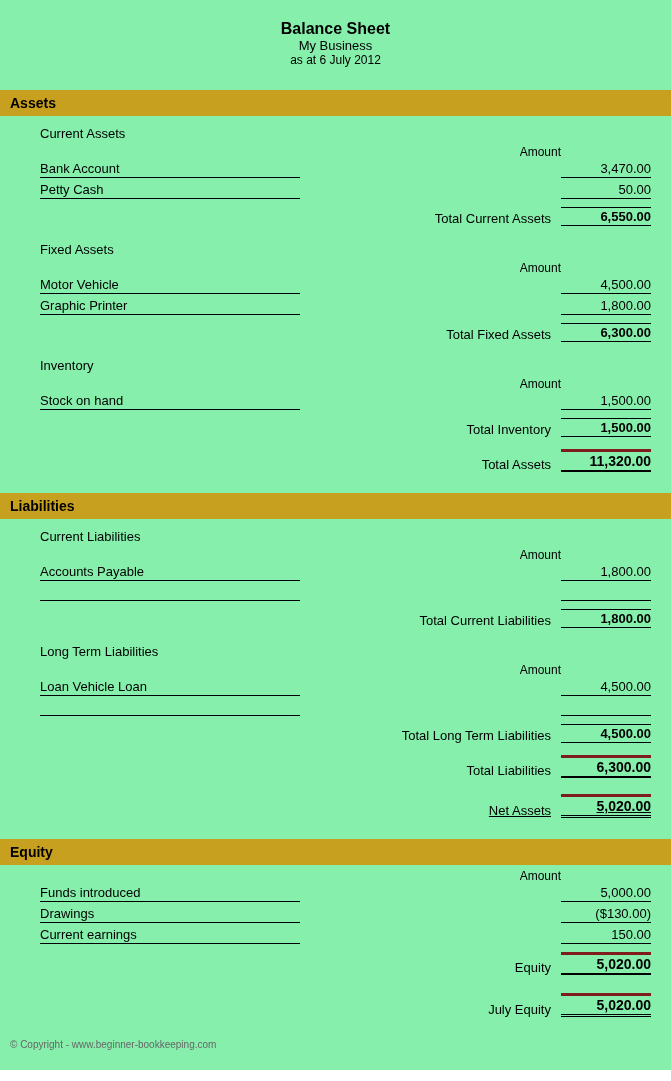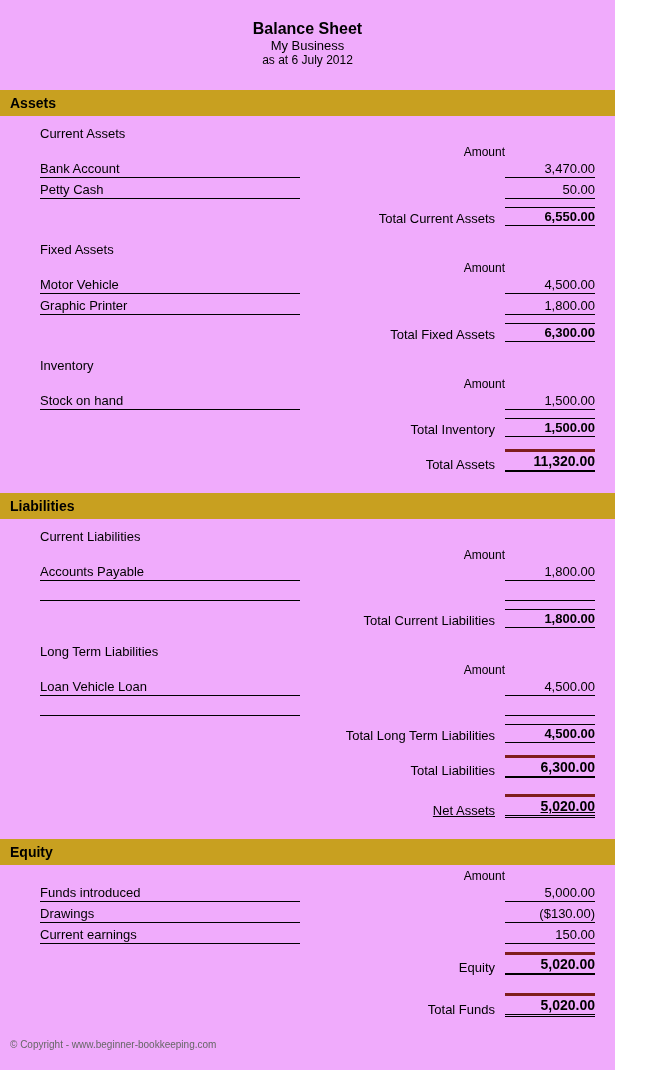--- a/index.html
+++ b/index.html
@@ -6,23 +6,23 @@
     body {
       font-family: Arial, sans-serif;
       font-size: 13px;
       background: #fff;
       color: #000;
       width: 671px;
       min-height: 1081px;
     }
 
     .page {
-      width: 615px;
+      width: 671px;
       padding: 10px 0 20px 0;
-      background: #f0abfc;
+      background: #86efac;
     }
 
     .header {
       text-align: center;
       padding: 10px 0 8px 0;
     }
     .header-title {
       font-size: 16px;
       font-weight: bold;
     }
@@ -297,21 +297,21 @@
       <span class="line-label">Current earnings</span>
       <span class="line-amount">150.00</span>
     </div>
 
     <div class="grand-total-row">
       <span class="grand-total-label">Equity</span>
       <span class="grand-total-amount">5,020.00</span>
     </div>
 
     <div class="grand-total-row" style="margin-top:6px;">
-      <span class="grand-total-label">Total Funds</span>
+      <span class="grand-total-label">July Equity</span>
       <span class="grand-total-amount double-line">5,020.00</span>
     </div>
 
     <div class="spacer"></div>
   </div>
 
   <div class="footer">
     <span>© Copyright - www.beginner-bookkeeping.com</span>
   </div>
 

